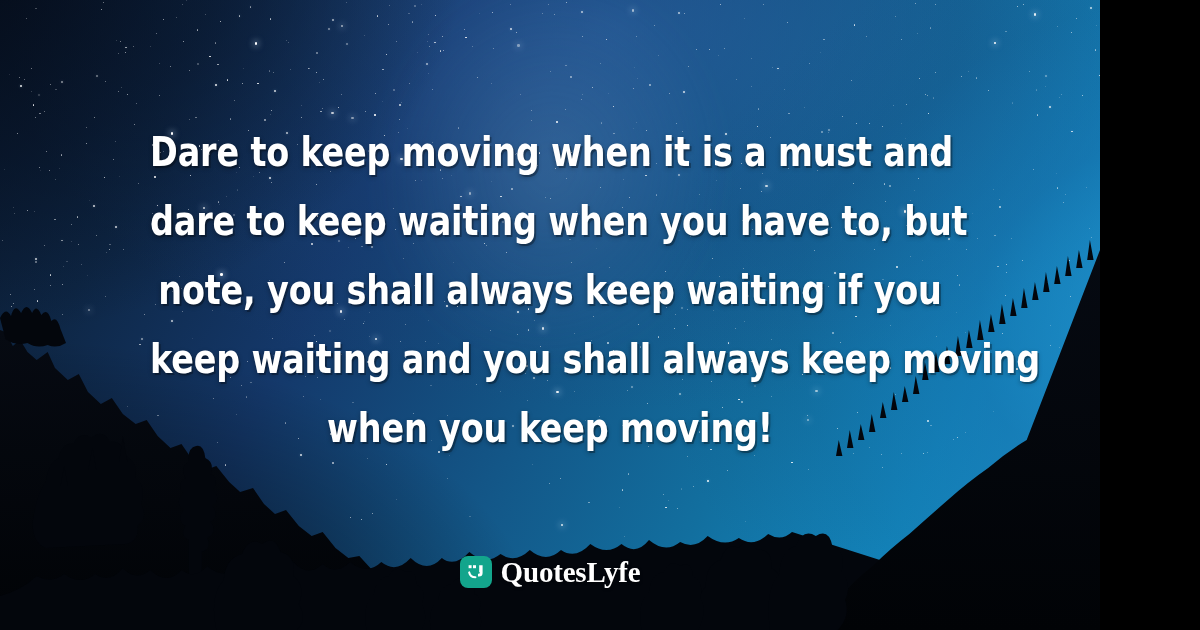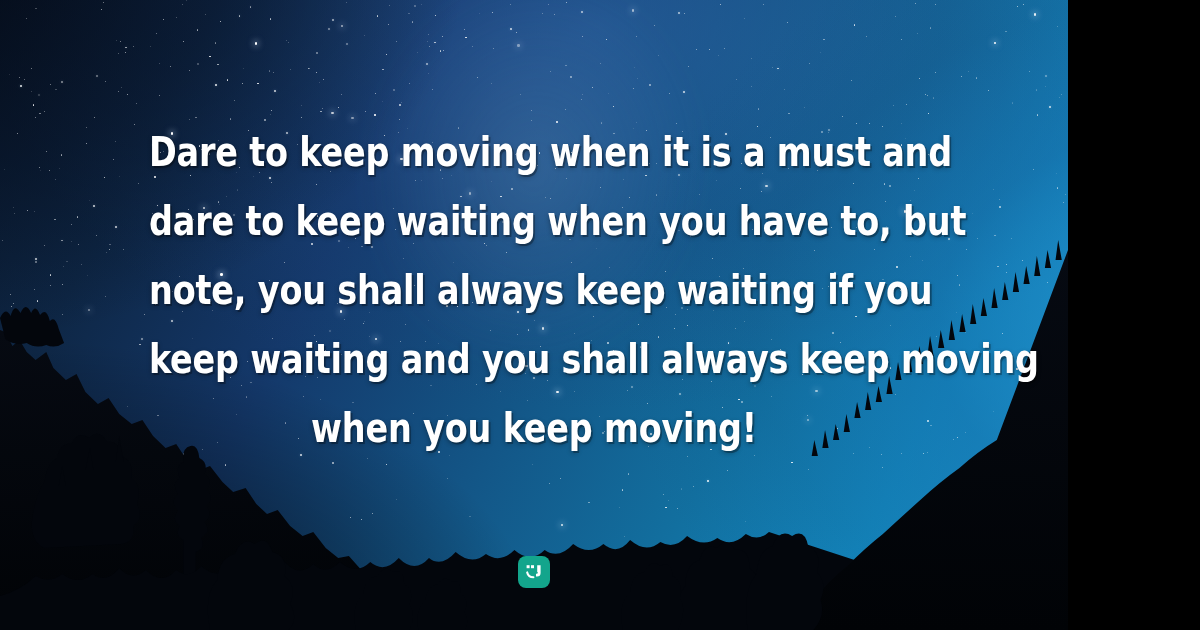--- a/index.html
+++ b/index.html
@@ -8,20 +8,21 @@
     padding: 0;
     background: #000;
   }
   #card {
     position: relative;
     width: 1068px;
     height: 630px;
     overflow: hidden;
     font-family: "Liberation Sans", sans-serif;
     user-select: none;
+    padding-left: 32px;
   }
 
   
   .sky-base {
     position: absolute;
     inset: 0;
     background:
       radial-gradient(ellipse 900px 620px at 118% 52%,
           rgba(41,167,221,0.95) 0%,
           rgba(30,140,200,0.72) 18%,
@@ -1085,15 +1086,16 @@
 
         <path fill="#ffffff" d="M3.6,4.2 h3.0 v3.0 h-3.0 z"></path>
         <path fill="#ffffff" d="M8.0,4.2 h3.0 v3.0 h-3.0 z"></path>
 
         <path fill="#ffffff" d="M14.2,4.2 h3.4 v7.8 a3.6,3.6 0 0 1 -3.6,3.6 h-1.0 v-2.9 h0.9
                                 a0.8,0.8 0 0 0 0.8,-0.8 v-1.0 h-0.5 v-2.9 h0.0 z"></path>
 
         <path fill="none" stroke="#ffffff" stroke-width="2.1" stroke-linecap="round" d="M4.2,11.4 a6.4,6.4 0 0 0 6.2,4.9"></path>
       </svg>
     </span>
+    <span class="logo-text">QuotesLyfe</span>
   </div>
 
 </div>
 
 </body></html>

